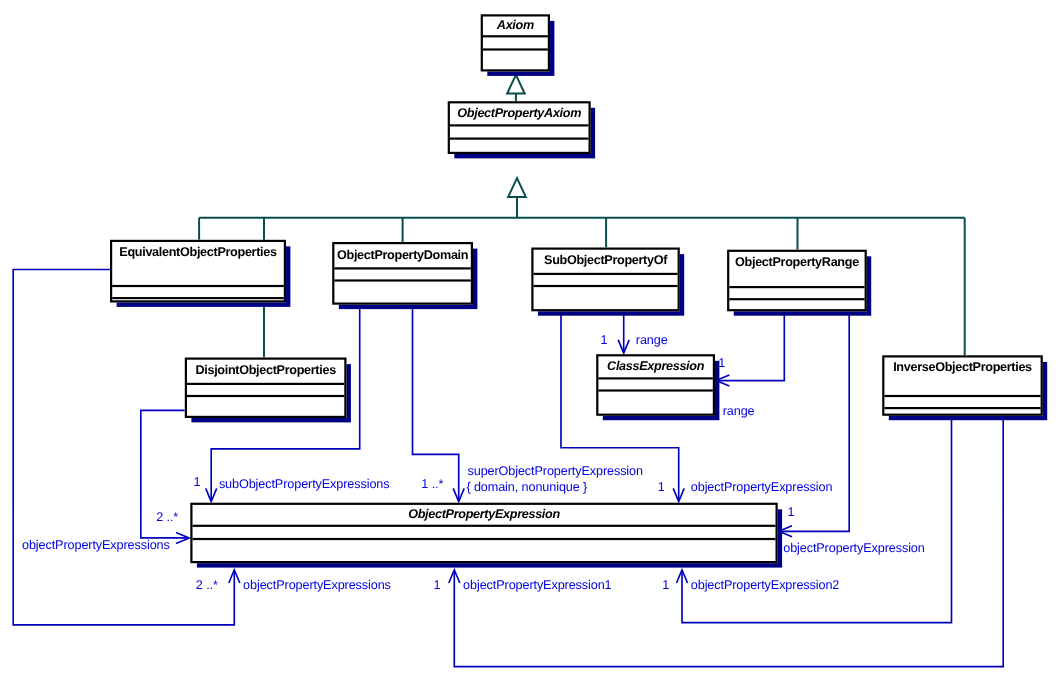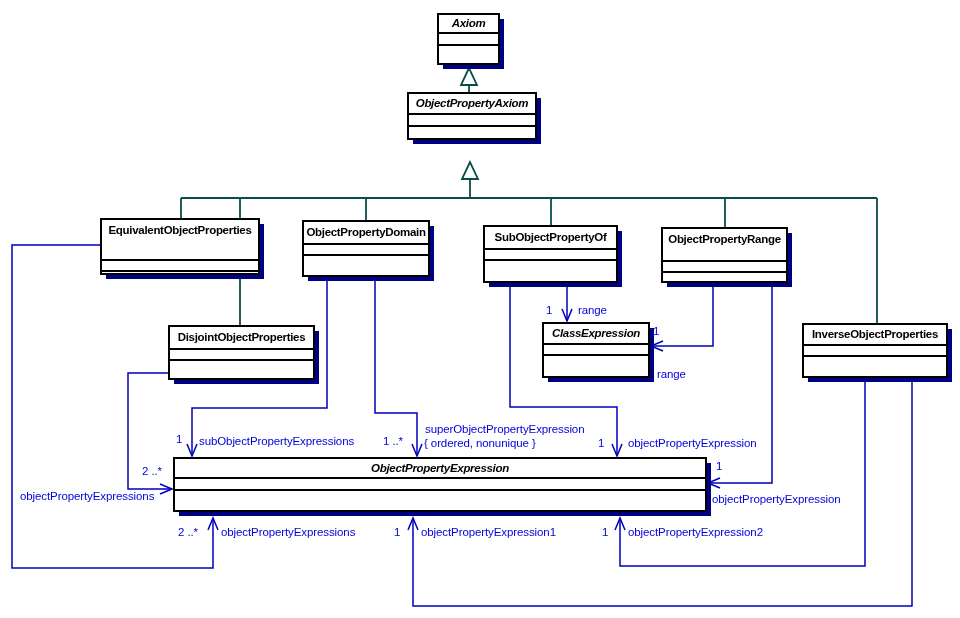--- a/index.html
+++ b/index.html
@@ -111,21 +111,21 @@
     <div class="ops"></div>
   </div>
 
   <div class="uml-class" style="left:168px;top:325px;width:147px;height:55px">
     <div class="name" style="height:21px;line-height:21px">DisjointObjectProperties</div>
     <div class="attrs" style="height:9px"></div>
     <div class="ops"></div>
   </div>
 
   <div class="uml-class" style="left:802px;top:323px;width:146px;height:55px">
-    <div class="name" style="height:19px;line-height:19px">InverseObjectProperties</div>
+    <div class="name" style="height:34px;line-height:19px">InverseObjectProperties</div>
     <div class="attrs" style="height:9px"></div>
     <div class="ops"></div>
   </div>
 
   <div class="uml-class abstract" style="left:173px;top:457px;width:534px;height:55px">
     <div class="name" style="height:18px;line-height:18px">ObjectPropertyExpression</div>
     <div class="attrs" style="height:10px"></div>
     <div class="ops"></div>
   </div>
 
@@ -133,21 +133,21 @@
   <div class="edge-label" style="left:221px;top:526px">objectPropertyExpressions</div>
 
   <div class="edge-label" style="left:142px;top:465px">2 ..*</div>
   <div class="edge-label" style="left:20px;top:490px">objectPropertyExpressions</div>
 
   <div class="edge-label" style="left:176px;top:433px">1</div>
   <div class="edge-label" style="left:199px;top:435px">subObjectPropertyExpressions</div>
 
   <div class="edge-label" style="left:383px;top:435px">1 ..*</div>
   <div class="edge-label" style="left:425px;top:423px">superObjectPropertyExpression</div>
-  <div class="edge-label" style="left:424px;top:437px">{ ordered, nonunique }</div>
+  <div class="edge-label" style="left:424px;top:437px">{ domain, nonunique }</div>
 
   <div class="edge-label" style="left:546px;top:304px">1</div>
   <div class="edge-label" style="left:578px;top:304px">range</div>
 
   <div class="edge-label" style="left:598px;top:437px">1</div>
   <div class="edge-label" style="left:628px;top:437px">objectPropertyExpression</div>
 
   <div class="edge-label" style="left:653px;top:325px">1</div>
   <div class="edge-label" style="left:657px;top:368px">range</div>
 

